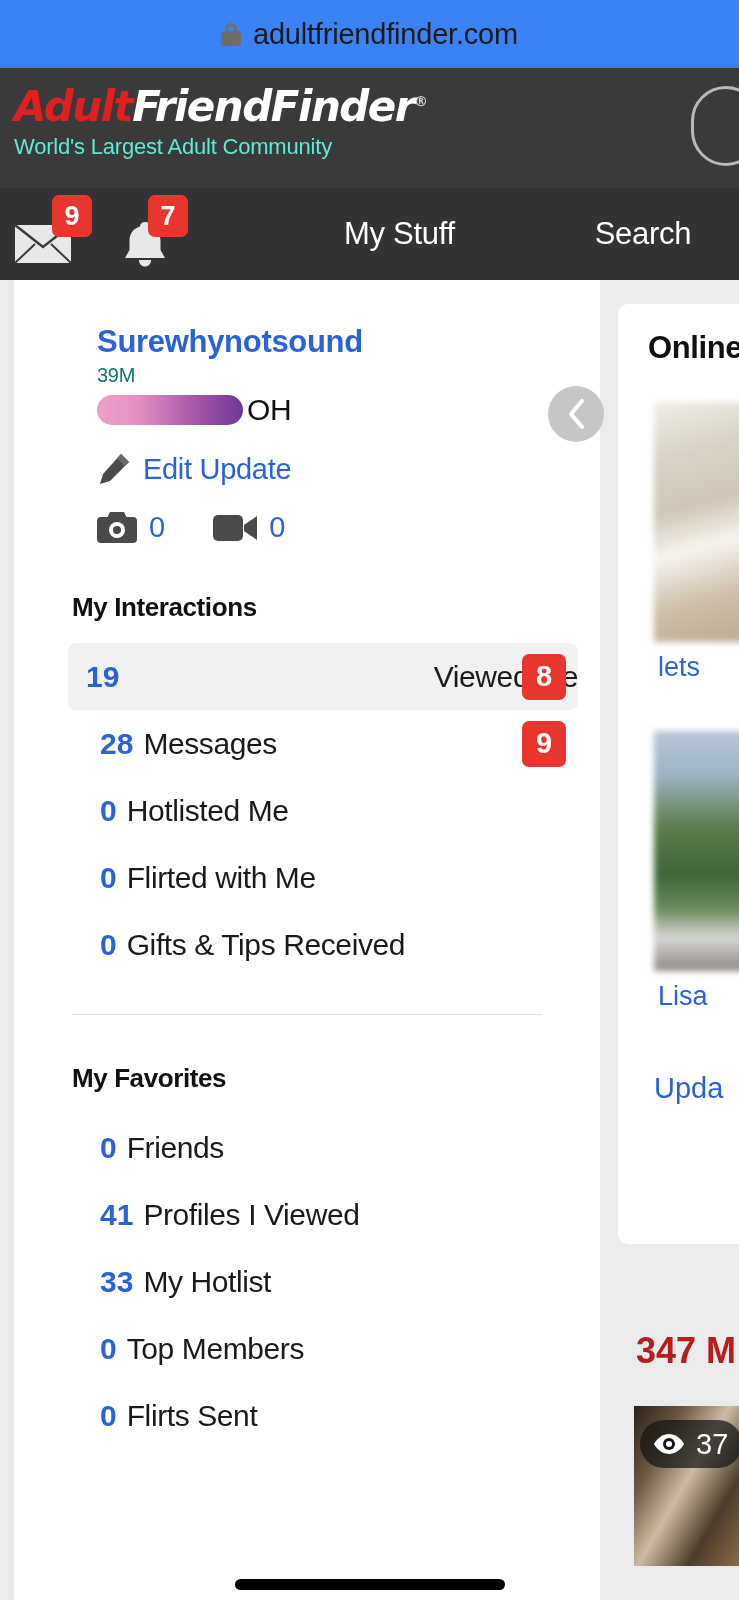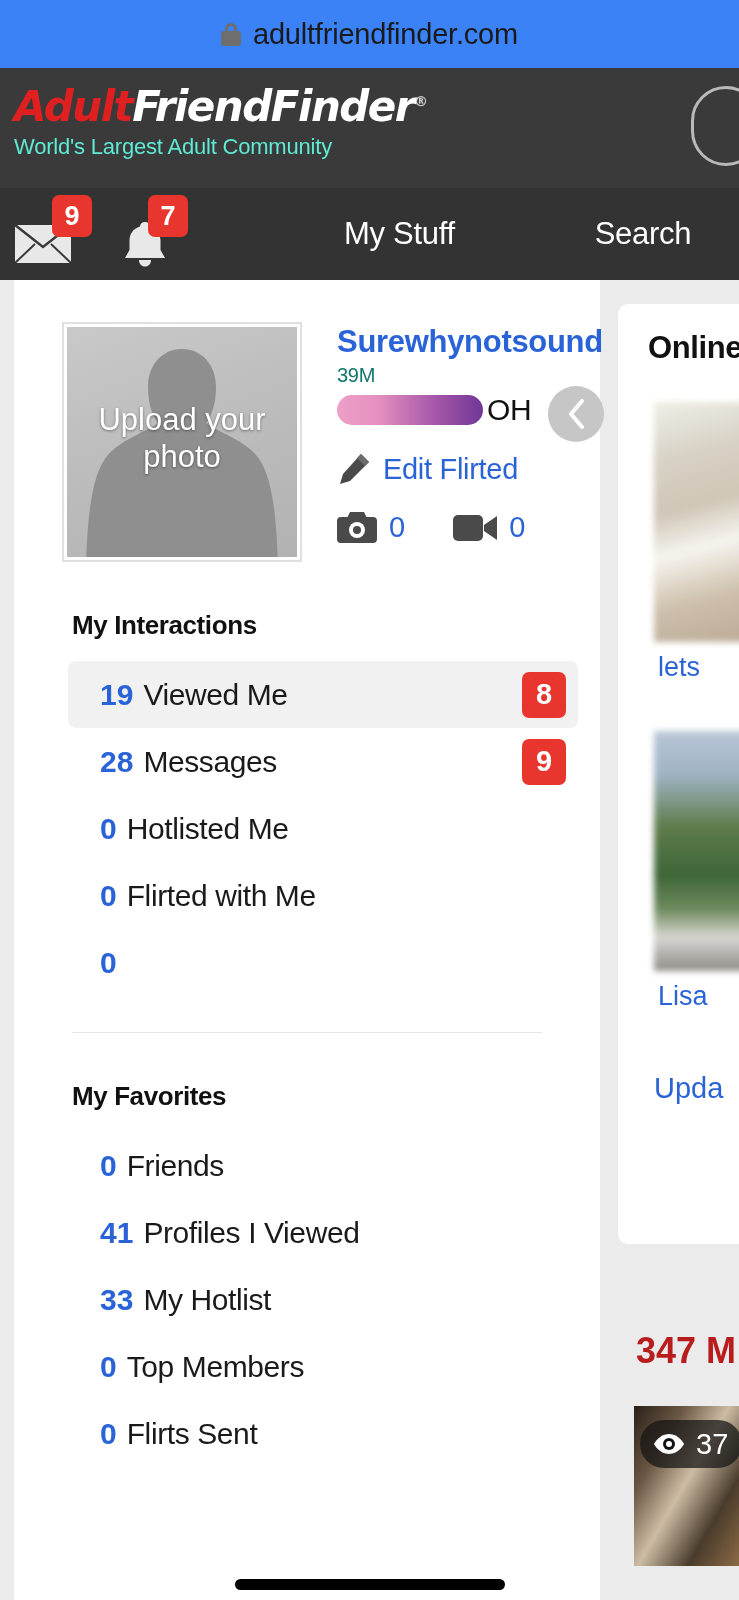--- a/index.html
+++ b/index.html
@@ -160,21 +160,21 @@
   
   .section-title {
     font-size: 26px; font-weight: 700; color: #111;
     margin: 48px 0 0 58px; letter-spacing: -0.4px;
   }
   .stat-list { margin-top: 20px; padding: 0 22px 0 70px; }
   .stat-row {
     height: 67px; display: flex; align-items: center;
     position: relative; padding-left: 16px; border-radius: 8px;
   }
-  .stat-row.highlight { background: #f1f1f1; margin-left: -16px; padding-left: 32px; }
+  .stat-row.highlight { background: #f1f1f1; margin-left: -16px; padding-left: 18px; justify-content: space-between; }
   .stat-num { color: #2a63d8; font-size: 30px; font-weight: 700; margin-right: 10px; }
   .stat-label { color: #1a1a1a; font-size: 30px; letter-spacing: -0.4px; }
   .stat-badge {
     position: absolute; right: 12px; top: 50%; transform: translateY(-50%);
     min-width: 44px; height: 46px; padding: 0 6px;
     background: #e8362e; border-radius: 7px; color: #fff;
     font-size: 29px; font-weight: 600;
     display: flex; align-items: center; justify-content: center;
   }
   .divider { height: 1px; background: #e4e4e4; margin: 36px 58px 0 58px; }
@@ -276,43 +276,35 @@
 
   <span class="nav-link nav-mystuff">My Stuff</span>
   <span class="nav-link nav-search">Search</span>
 </div>
 
 <div class="page">
 
   <div class="left-card">
 
     <div class="profile">
-      <div class="avatar">
-        <div class="avatar-inner">
-          <svg class="silhouette" viewBox="0 0 200 230">
-            <path d="M100 14 C80 14 66 30 66 52 C66 68 70 80 76 88 C66 96 40 104 26 120 C12 136 6 168 4 230 L196 230 C194 168 188 136 174 120 C160 104 134 96 124 88 C130 80 134 68 134 52 C134 30 120 14 100 14 Z" fill="#8f8f8f"></path>
-          </svg>
-          <div class="avatar-label">Upload your photo</div>
-        </div>
-      </div>
 
       <div class="pinfo">
         <div class="username">Surewhynotsound</div>
         <div class="age-sex">39M</div>
         <div class="loc-row">
           <span class="grad-pill"></span>
           <span class="loc-text">OH</span>
         </div>
 
         <div class="edit-row">
           <svg class="pencil-icon" viewBox="0 0 34 34">
             <path d="M24 2 L32 10 L13 29 L3 32 L6 22 Z" fill="#4a4a4a"></path>
             <path d="M24 2 L32 10 L28 14 L20 6 Z" fill="#6b6b6b"></path>
           </svg>
-          <span class="edit-link">Edit Flirted</span>
+          <span class="edit-link">Edit Update</span>
         </div>
 
         <div class="media-row">
           <span class="media-item">
             <svg class="cam-icon" viewBox="0 0 40 31">
               <path d="M13 0 L27 0 L29.5 5 L36 5 A4 4 0 0 1 40 9 L40 27 A4 4 0 0 1 36 31 L4 31 A4 4 0 0 1 0 27 L0 9 A4 4 0 0 1 4 5 L10.5 5 Z" fill="#4a4a4a"></path>
               <circle cx="20" cy="18" r="8" fill="#fff"></circle>
                 <circle cx="20" cy="18" r="4" fill="#4a4a4a"></circle>
             </svg>
             <span class="media-count">0</span>
@@ -345,20 +337,21 @@
       <div class="stat-row">
         <span class="stat-num">0</span>
         <span class="stat-label">Hotlisted Me</span>
       </div>
       <div class="stat-row">
         <span class="stat-num">0</span>
         <span class="stat-label">Flirted with Me</span>
       </div>
       <div class="stat-row">
         <span class="stat-num">0</span>
+        <span class="stat-label">Gifts &amp; Tips Received</span>
       </div>
     </div>
 
     <div class="divider"></div>
 
     <div class="section-title">My Favorites</div>
     <div class="stat-list">
       <div class="stat-row">
         <span class="stat-num">0</span>
         <span class="stat-label">Friends</span>

